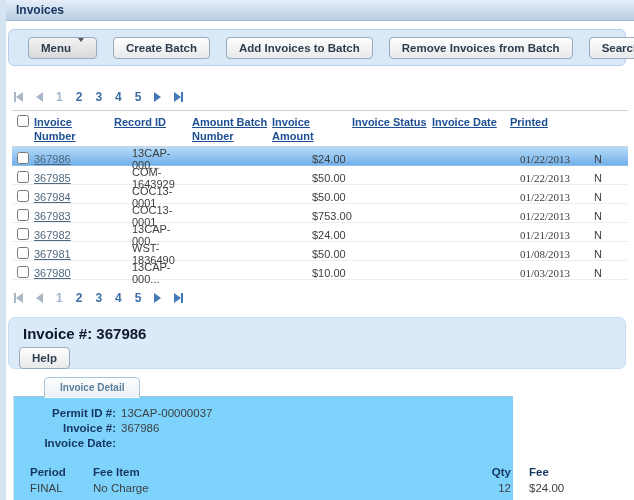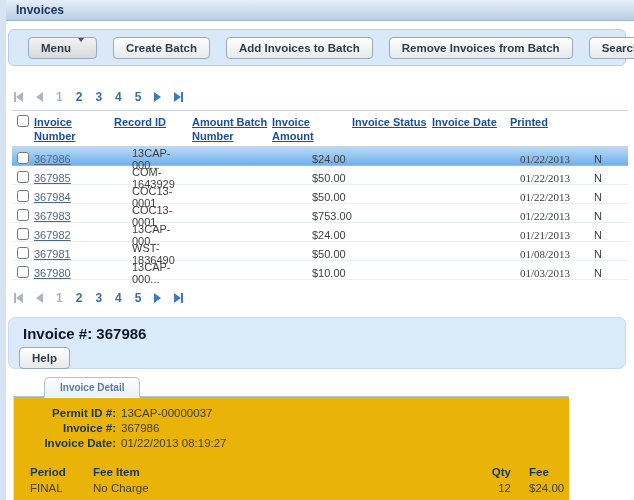--- a/index.html
+++ b/index.html
@@ -80,23 +80,23 @@
   .invpanel .btn{margin-top:5px;margin-left:-4px;}
 
   
   .tab{
     position:absolute;left:38px;top:377px;height:19px;padding:0 15px;
     background:linear-gradient(#fdfefe,#e9f1f8);
     border:1px solid #a6c4dc;border-bottom:1px solid #fbfdfe;border-radius:5px 5px 0 0;
     font-size:10px;font-weight:bold;color:#5c7d99;line-height:19px;z-index:2;cursor:pointer;
   }
   .detailpanel{
-    position:absolute;left:7px;top:396px;width:556px;height:104px;
+    position:absolute;left:7px;top:396px;width:500px;height:104px;
     border-top:1px solid #a6c4dc;border-left:1px solid #d3e2ef;
-    background:#eab308;box-sizing:border-box;padding-top:9px;
+    background:#7dd3fc;box-sizing:border-box;padding-top:9px;
   }
   .fieldrow{display:flex;font-size:11.5px;line-height:15px;}
   .flabel{width:102px;text-align:right;font-weight:bold;color:#16355f;margin-right:5px;white-space:nowrap;}
   .fvalue{color:#3e3e3e;}
 
   .feetable{margin-top:13px;padding-left:16px;}
   .feerow{display:grid;grid-template-columns:63px 334px 84px 110px;font-size:11.5px;line-height:16px;}
   .feehead{font-weight:bold;color:#16355f;}
   .feeval{color:#3e3e3e;}
   .qtycol{text-align:right;}
@@ -276,21 +276,20 @@
       <div class="fieldrow">
         <span class="flabel">Permit ID #:</span>
         <span class="fvalue">13CAP-00000037</span>
       </div>
       <div class="fieldrow">
         <span class="flabel">Invoice #:</span>
         <span class="fvalue">367986</span>
       </div>
       <div class="fieldrow">
         <span class="flabel">Invoice Date:</span>
-        <span class="fvalue">01/22/2013 08:19:27</span>
       </div>
 
       <div class="feetable">
         <div class="feerow">
           <div class="feehead">Period</div>
           <div class="feehead">Fee Item</div>
           <div class="feehead qtycol">Qty</div>
           <div class="feehead feecol">Fee</div>
         </div>
         <div class="feerow">

